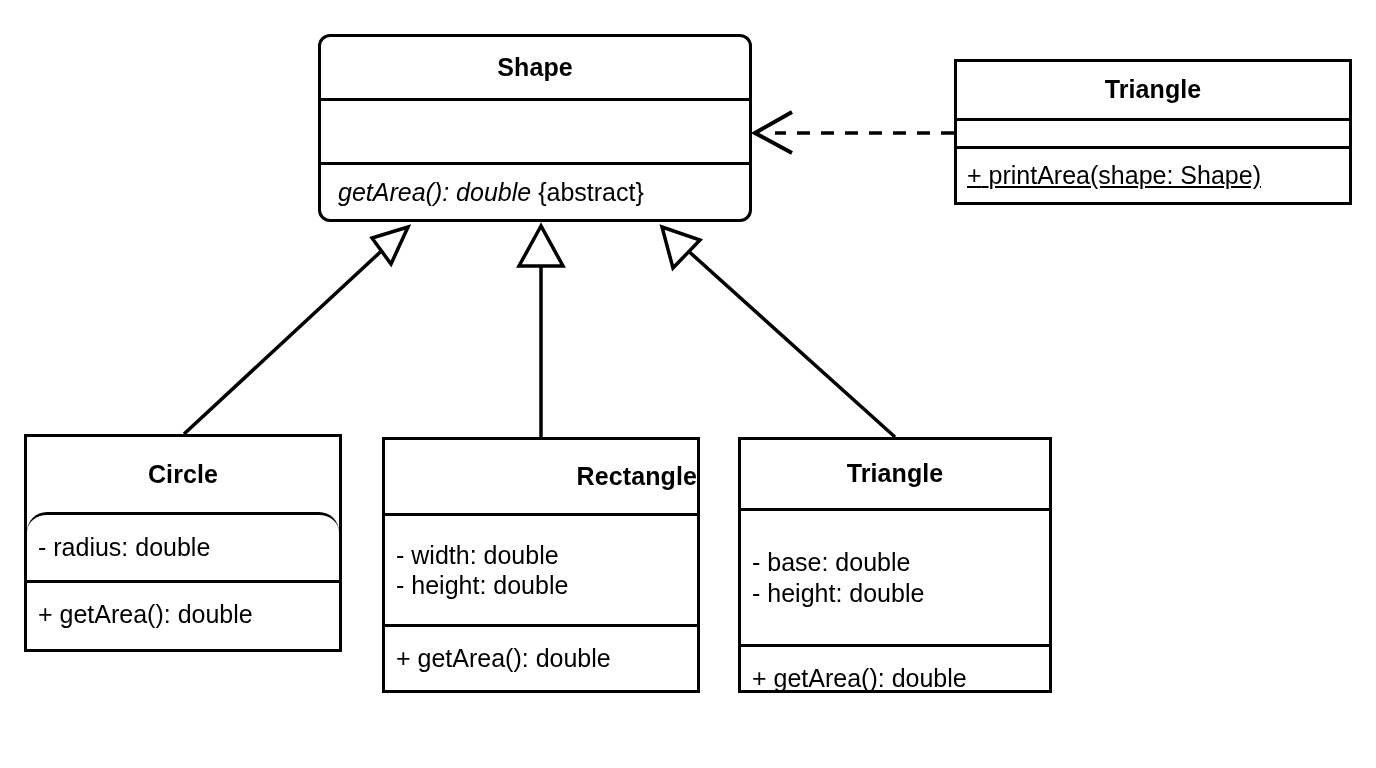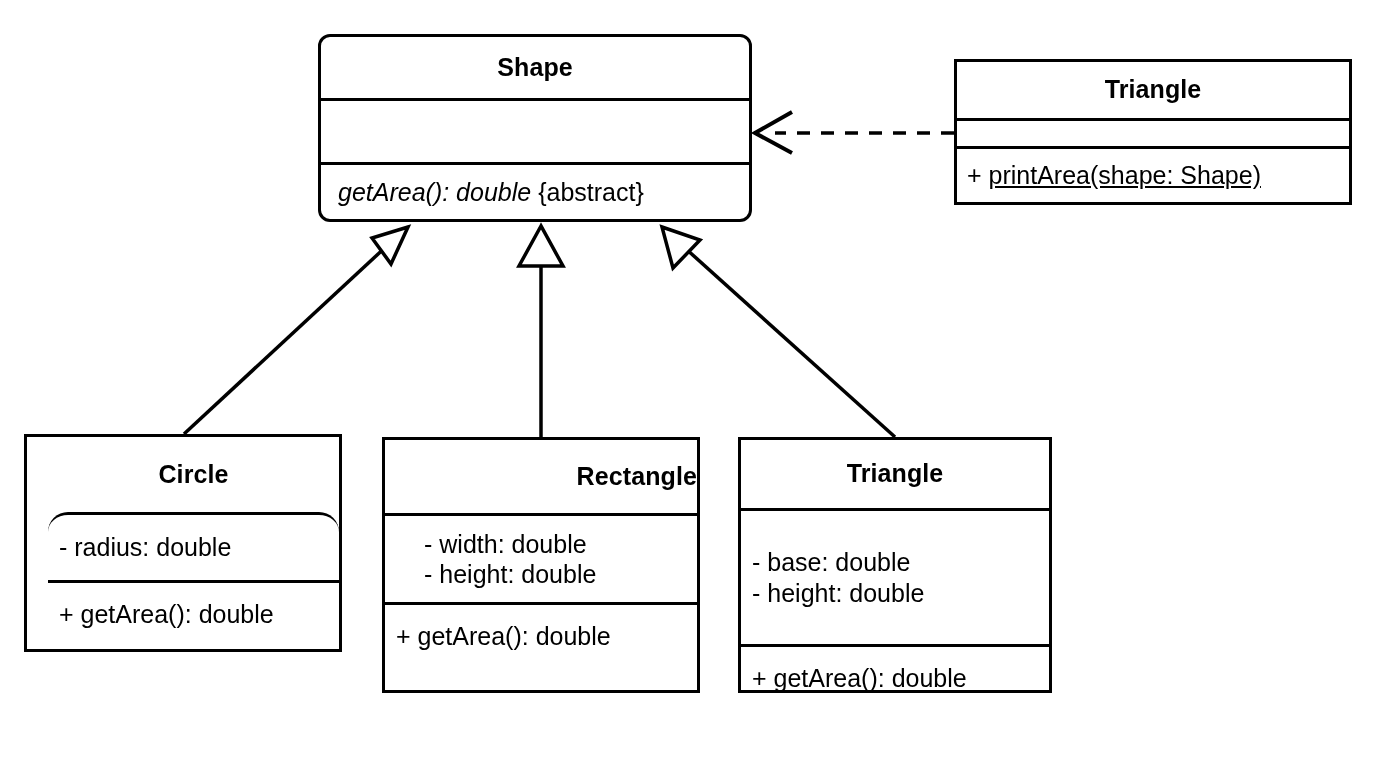--- a/index.html
+++ b/index.html
@@ -141,42 +141,42 @@
         <span class="italic-part">getArea(): double</span><span>&nbsp;</span><span>{abstract}</span>
       </div>
     </div>
   </div>
 
   <div class="uml-class" style="left:954px; top:59px; width:398px; height:146px;">
     <div class="uml-compartment" style="height:56px;">
       <div class="class-name">Triangle</div>
     </div>
     <div class="uml-compartment compartment-divider" style="height:28px;"></div>
-    <div class="uml-compartment compartment-divider" style="height:56px;">
+    <div class="uml-compartment compartment-divider" style="height:56px;text-decoration:underline;">
       <div class="static-op"><span>+</span><span>&nbsp;</span><span class="underlined">printArea(shape: Shape)</span></div>
     </div>
   </div>
 
-  <div class="uml-class" style="left:24px; top:434px; width:318px; height:218px;padding-left:21px;">
+  <div class="uml-class" style="left:24px; top:434px; width:318px; height:218px;">
     <div class="uml-compartment" style="height:75px;">
       <div class="class-name">Circle</div>
     </div>
     <div class="uml-compartment compartment-divider" style="height:68px;border-radius:20px;">
       <div class="member-line">- radius: double</div>
     </div>
     <div class="uml-compartment compartment-divider" style="height:66px;">
       <div class="member-line">+ getArea(): double</div>
     </div>
   </div>
 
   <div class="uml-class" style="left:382px; top:437px; width:318px; height:256px;">
     <div class="uml-compartment" style="height:73px;align-items:flex-end;">
       <div class="class-name">Rectangle</div>
     </div>
-    <div class="uml-compartment compartment-divider" style="height:89px;padding-left:28px;">
+    <div class="uml-compartment compartment-divider" style="height:111px;">
       <div class="member-line">- width: double</div>
       <div class="member-line">- height: double</div>
     </div>
     <div class="uml-compartment compartment-divider" style="height:66px;">
       <div class="member-line">+ getArea(): double</div>
     </div>
   </div>
 
   <div class="uml-class" style="left:738px; top:437px; width:314px; height:256px;">
     <div class="uml-compartment" style="height:68px;">

